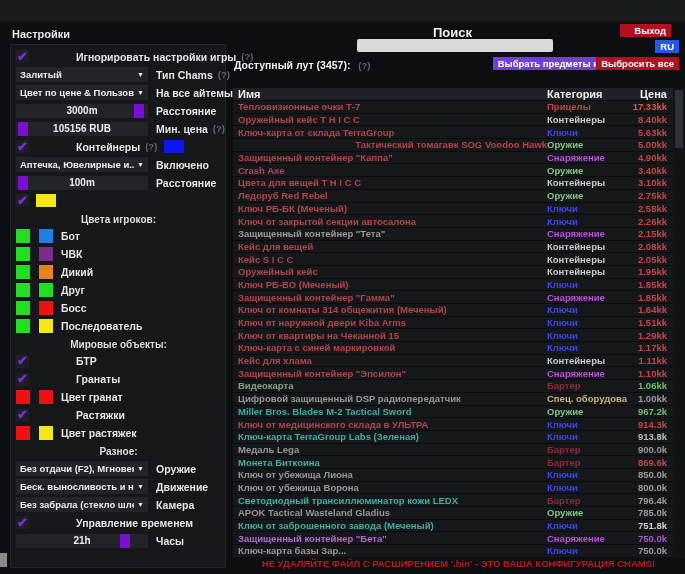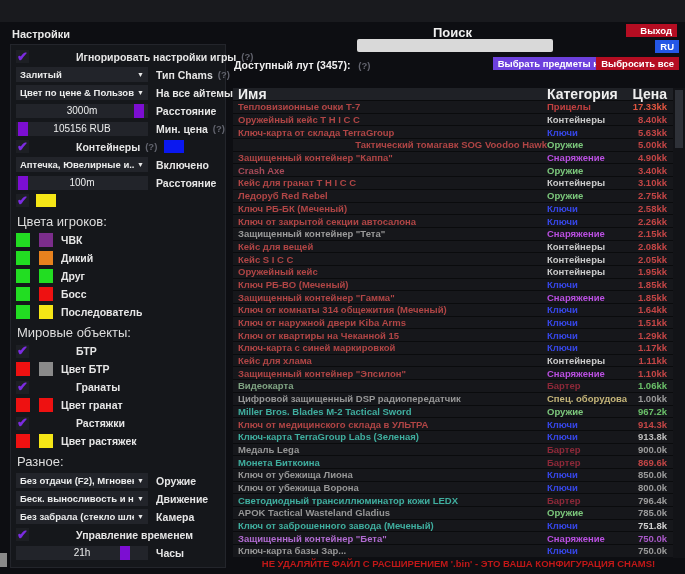--- a/index.html
+++ b/index.html
@@ -20,48 +20,48 @@
   .tick { color:#7b2be0; font-size:13px; font-weight:700; line-height:10px; display:none; }
   .cb.checked .tick { display:block; }
   .cb + .lbl { margin-left:7px;padding-left:40px; }
   .dd { width:132px; height:15px; background:#22242a; display:flex; align-items:center;
     padding:0 4px; flex:0 0 132px; cursor:pointer; }
   .dd .dd-val { color:#eceded; font-size:9.5px; font-weight:700; white-space:nowrap;
     overflow:hidden; flex:1; }
   .dd .tri { color:#e8e8e8; font-size:7px; margin-left:3px; }
   .slider { width:132px; height:14px; background:#22242a; position:relative; flex:0 0 132px; cursor:pointer; }
   .sl-val { position:absolute; left:0; right:0; top:1px; text-align:center; color:#eceded;
-    font-size:10px; font-weight:400; }
+    font-size:10px; font-weight:700; }
   .sl-handle { position:absolute; top:0; width:10px; height:14px; background:#7c0ed2; }
-  .sect { color:#dedede; font-size:13px; font-weight:400; margin:6px 0 4px 1px; }
+  .sect { color:#dedede; font-size:10px; font-weight:700; margin:6px 0 4px 1px;text-align:center; }
   .sw { width:14px; height:14px; display:inline-block; flex:0 0 14px; cursor:pointer; }
   .sw + .sw { margin-left:9px; }
   .sw-wide { width:20px; height:13px; display:inline-block; margin-left:7px; cursor:pointer; }
   .crow { display:flex; align-items:center; margin-bottom:4px; min-height:14px; }
 
   
   .main { position:absolute; left:232px; top:0; width:453px; height:552px; }
   .search-label { position:absolute; left:0; right:12px; top:3px; text-align:center;
     color:#f0f0f0; font-size:13px; font-weight:700; }
   .search-input { position:absolute; left:125px; top:17px; width:196px; height:13px;
     background:#d9d9d9; border:none; border-radius:2px; font-size:10px; padding:0 4px; }
   .btn { position:absolute; color:#fff; font-size:9.5px; font-weight:700; border:none;
     height:13px; display:flex; align-items:center; justify-content:center; padding:0 5px;
     cursor:pointer; }
-  .btn-exit { right:8px; top:2px; background:#b50d22;padding-left:14px; }
+  .btn-exit { right:14px; top:2px; background:#b50d22;padding-left:14px; }
   .btn-ru { right:6px; top:18px; background:#2457e6; }
   .loot-label { position:absolute; left:2px; top:37px; color:#f0f0f0; font-size:10.5px; font-weight:700; }
   .loot-label .hint { font-size:9.5px; }
   .btn-kappa { right:60px; top:35px; background:#6d40dd; }
   .btn-drop { right:6px; top:35px; background:#b50d22; }
 
   .table { position:absolute; left:1px; top:66px; width:440px; }
   .thead { display:flex; background:#1f2126; height:13px; align-items:center;
     border-bottom:1px solid #0a0b0d; }
-  .thead div { color:#efefef; font-size:14px; font-weight:700; }
+  .thead div { color:#efefef; font-size:11px; font-weight:700; }
   .tbody { height:456px; overflow:hidden; }
   .trow { display:flex; align-items:center; height:12.7px; background:#16171b;
     border-bottom:1px solid #0a0b0d; cursor:pointer; }
   .c-name { width:314px; padding-left:5px; font-size:9.5px; font-weight:700;
     white-space:nowrap; overflow:hidden; }
   .c-cat  { width:80px; font-size:9.5px; font-weight:700; white-space:nowrap; overflow:hidden; }
   .c-price{ width:46px; text-align:right; padding-right:6px; font-size:9.5px; font-weight:700; }
   .scrollbar { position:absolute; left:441px; top:66px; width:12px; height:470px; background:#121317; }
   .scroll-thumb { position:absolute; left:2px; top:2px; width:8px; height:58px; background:#2e3138; }
   .footer-warn { position:absolute; left:0; right:0; top:536px; text-align:center;
@@ -151,20 +151,25 @@
             <span class="tick">✔</span>
           </span>
         <span class="sw-wide" style="background-color: rgb(245, 230, 22);"></span>
       </div>
 
 
       <div class="sect">Цвета игроков:</div>
       <div id="player-colors">
           <div class="crow">
             <span class="sw" style="background-color: rgb(34, 221, 34);"></span>
+            <span class="sw" style="background-color: rgb(30, 127, 232);"></span>
+            <span class="lbl">Бот</span>
+          </div>
+          <div class="crow">
+            <span class="sw" style="background-color: rgb(34, 221, 34);"></span>
             <span class="sw" style="background-color: rgb(123, 45, 139);"></span>
             <span class="lbl">ЧВК</span>
           </div>
           <div class="crow">
             <span class="sw" style="background-color: rgb(34, 221, 34);"></span>
             <span class="sw" style="background-color: rgb(232, 130, 30);"></span>
             <span class="lbl">Дикий</span>
           </div>
           <div class="crow">
             <span class="sw" style="background-color: rgb(34, 221, 34);"></span>
@@ -183,25 +188,20 @@
           </div>
         </div>
 
       <div class="sect">Мировые объекты:</div>
       <div id="world-objects">
           <div class="crow">
             <span class="cb checked">
               <span class="tick">✔</span>
             </span>
             <span class="lbl">БТР</span>
-          </div>
-          <div class="crow">
-            <span class="sw" style="background-color: rgb(238, 17, 17);"></span>
-            <span class="sw" style="background-color: rgb(138, 138, 138);"></span>
-            <span class="lbl">Цвет БТР</span>
           </div>
           <div class="crow">
             <span class="cb checked">
               <span class="tick">✔</span>
             </span>
             <span class="lbl">Гранаты</span>
           </div>
           <div class="crow">
             <span class="sw" style="background-color: rgb(238, 17, 17);"></span>
             <span class="sw" style="background-color: rgb(238, 17, 17);"></span>
@@ -308,21 +308,21 @@
             <div class="c-name" style="color: rgb(176, 69, 69);">Защищенный контейнер "Каппа"</div>
             <div class="c-cat" style="color: rgb(185, 79, 224);">Снаряжение</div>
             <div class="c-price" style="color: rgb(194, 69, 69);">4.90kk</div>
           </div>
           <div class="trow">
             <div class="c-name" style="color: rgb(168, 74, 88);">Crash Axe</div>
             <div class="c-cat" style="color: rgb(124, 200, 124);">Оружие</div>
             <div class="c-price" style="color: rgb(194, 69, 69);">3.40kk</div>
           </div>
           <div class="trow">
-            <div class="c-name" style="color: rgb(176, 69, 69);">Кейс для гранат T H I C C</div>
+            <div class="c-name" style="color: rgb(176, 69, 69);">Цвета для вещей T H I C C</div>
             <div class="c-cat" style="color: rgb(200, 200, 200);">Контейнеры</div>
             <div class="c-price" style="color: rgb(194, 69, 69);">3.10kk</div>
           </div>
           <div class="trow">
             <div class="c-name" style="color: rgb(176, 69, 69);">Ледоруб Red Rebel</div>
             <div class="c-cat" style="color: rgb(124, 200, 124);">Оружие</div>
             <div class="c-price" style="color: rgb(194, 69, 69);">2.75kk</div>
           </div>
           <div class="trow">
             <div class="c-name" style="color: rgb(176, 69, 69);">Ключ РБ-БК (Меченый)</div>

